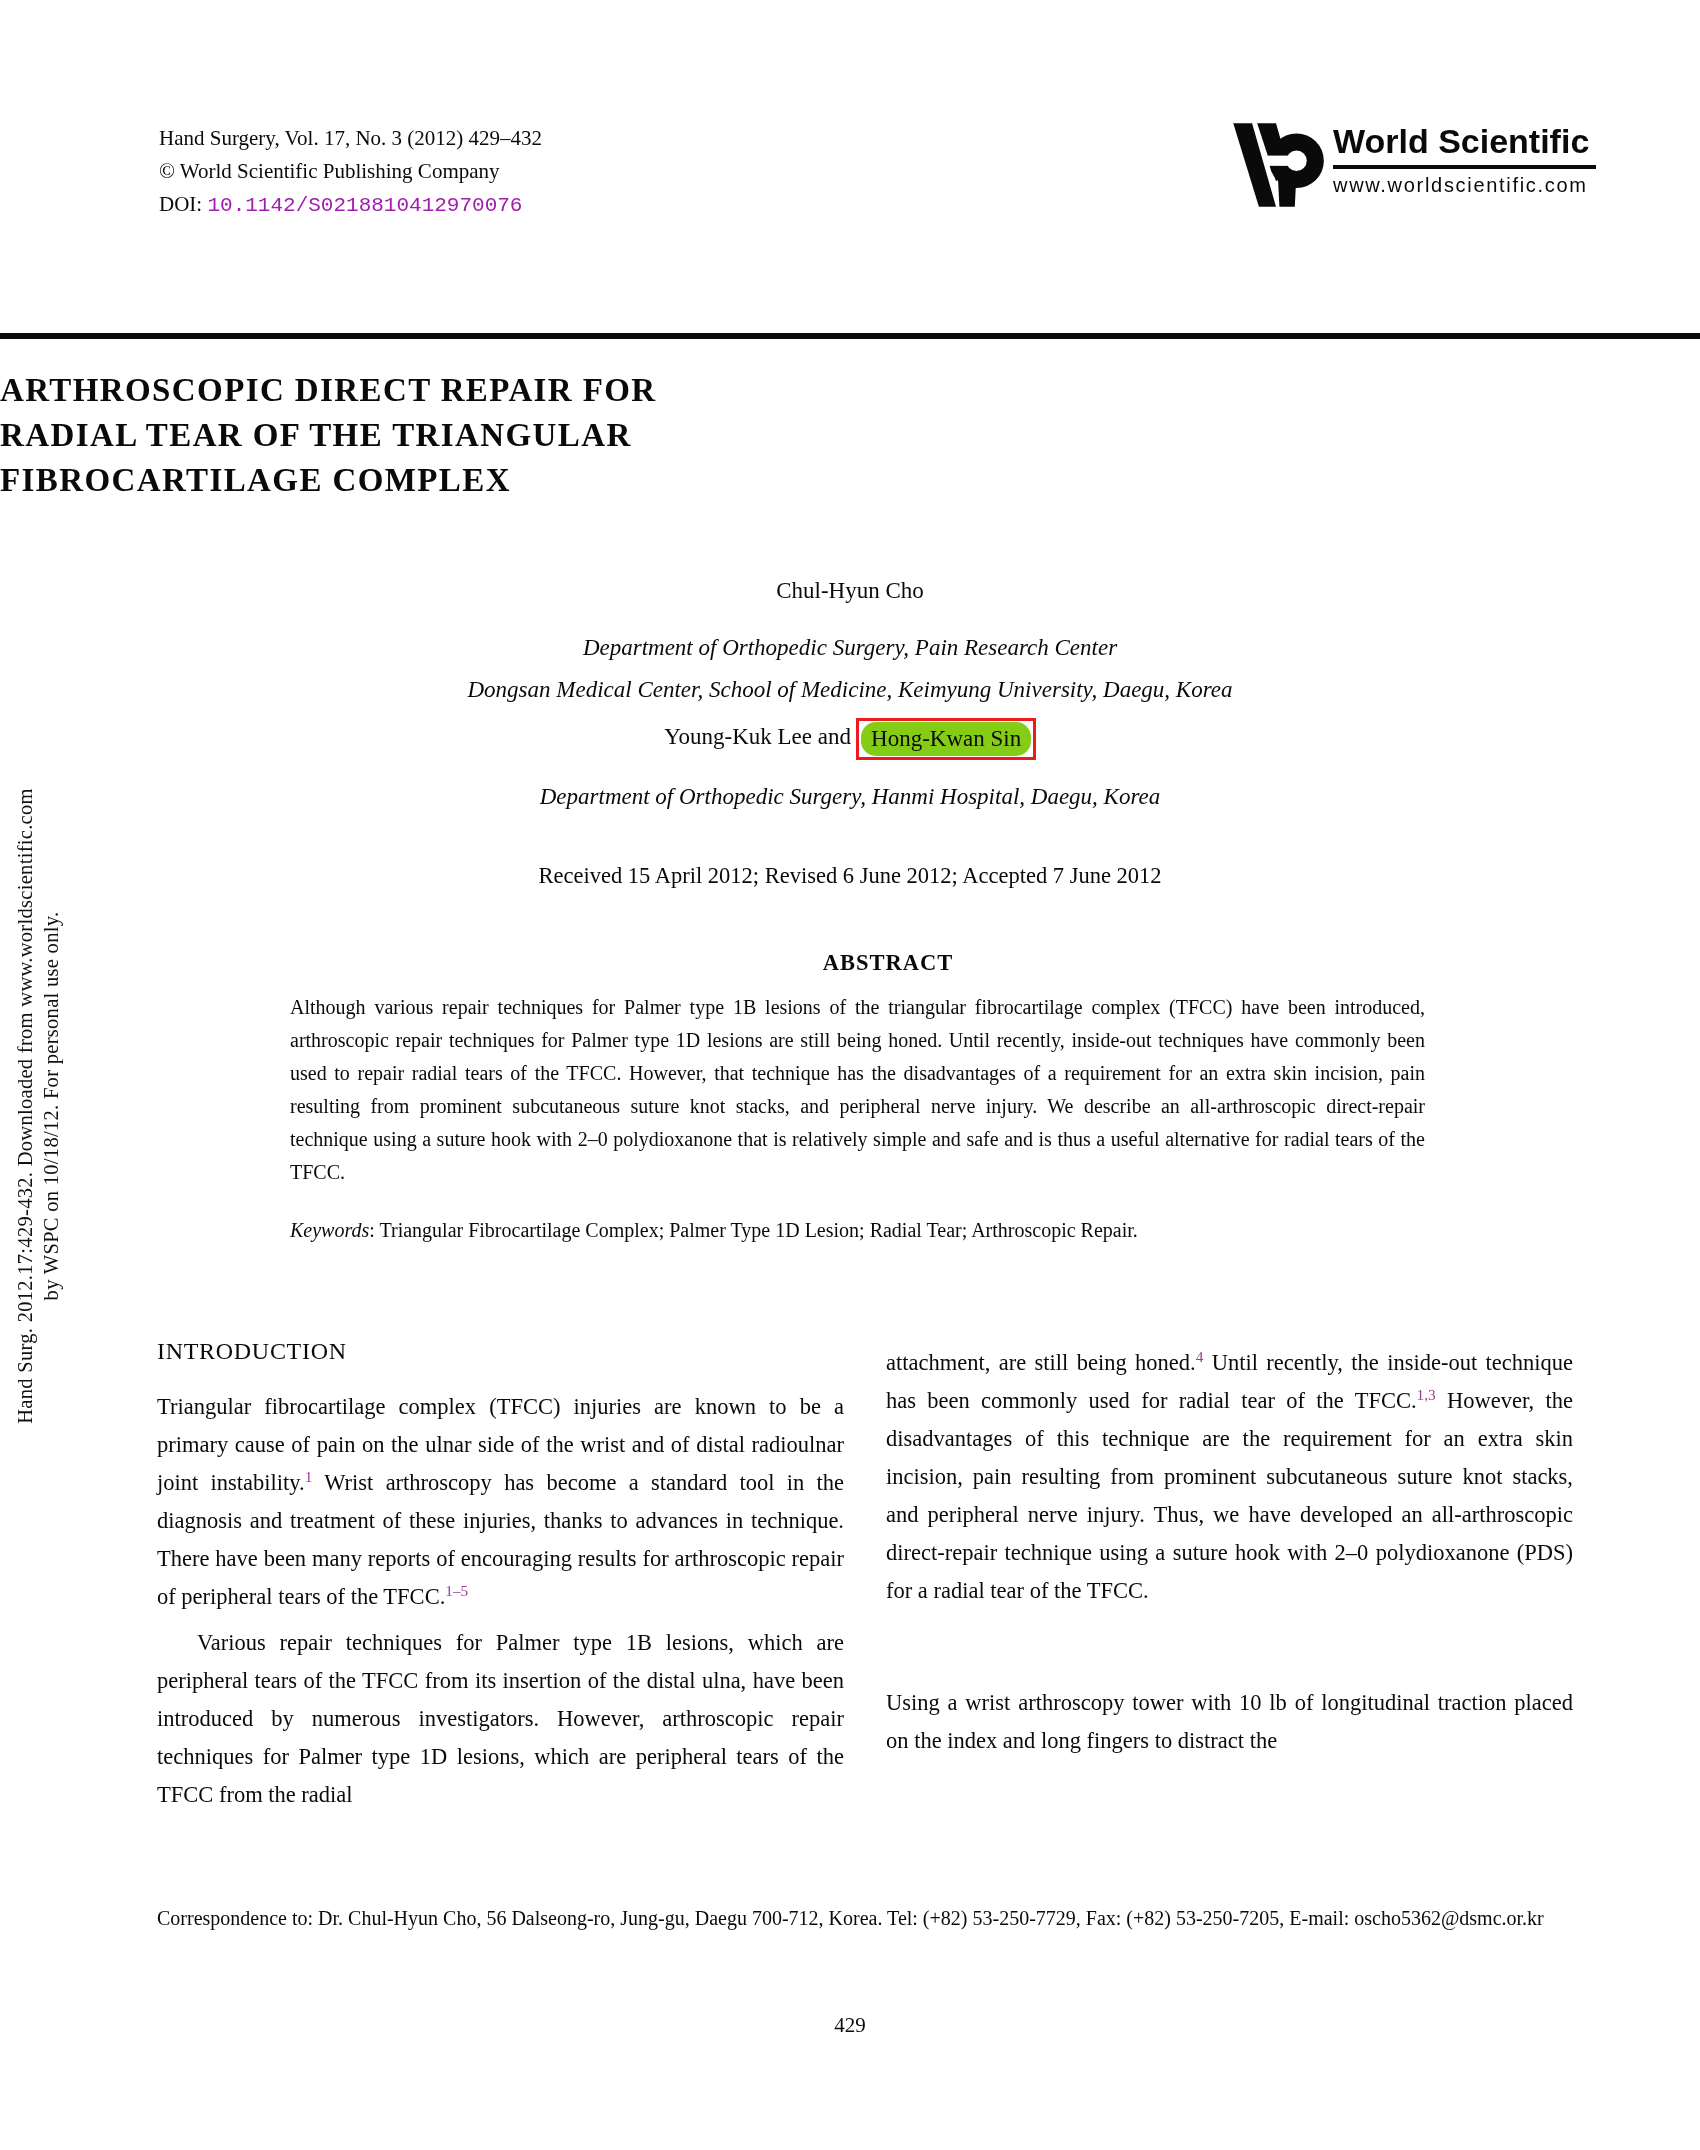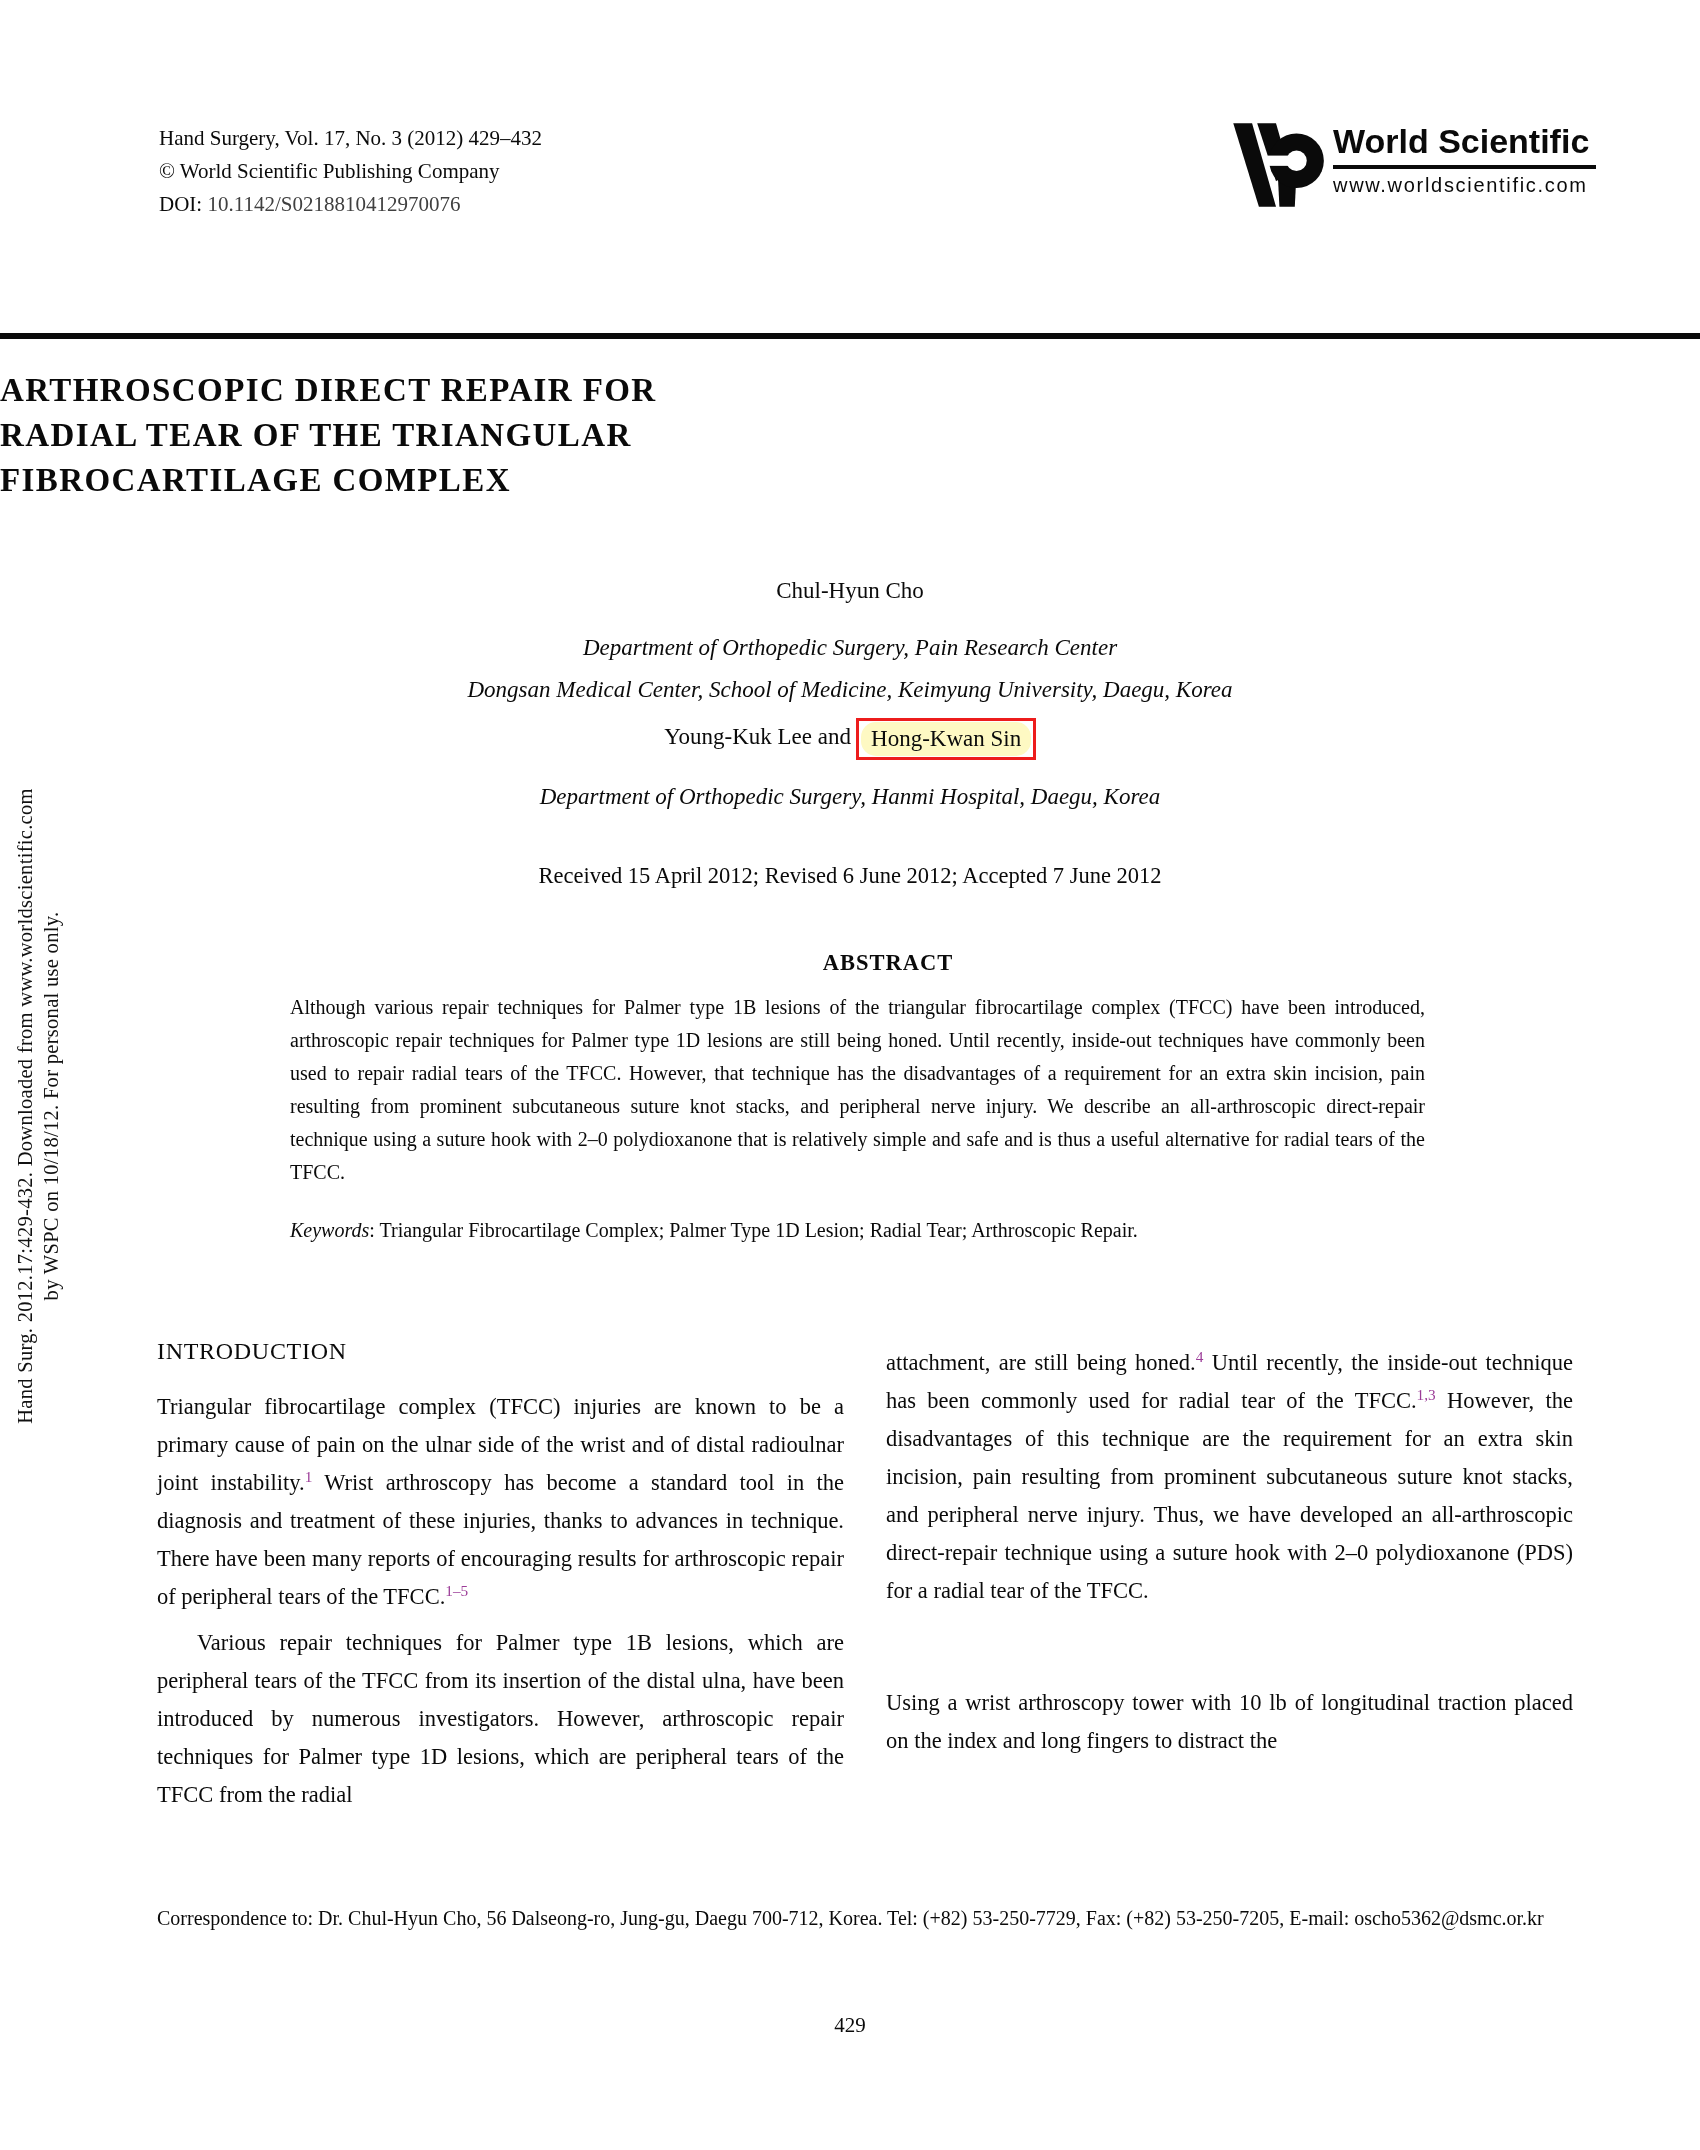--- a/index.html
+++ b/index.html
@@ -8,37 +8,37 @@
     font-family:"Liberation Serif", serif;color:#0a0a0a;overflow:hidden;
   }
   
   .sidebar-text{
     position:absolute;left:38px;top:1106px;width:915px;height:52px;
     transform:translate(-50%,-50%) rotate(-90deg);
     text-align:center;font-size:20.5px;line-height:26px;letter-spacing:0.3px;color:#111;
   }
   
   .header-left{position:absolute;left:159px;top:122px;font-size:21px;line-height:33px;}
-  .doi-link{color:#404040;text-decoration:none;}
+  .doi-link{color:#a21caf;text-decoration:none;font-family:Liberation Mono, monospace;}
   .logo{position:absolute;left:1224px;top:115px;width:372px;font-family:"Liberation Sans",sans-serif;}
   .logo-mark{position:absolute;left:0;top:2.7px;width:104px;height:94px;}
   .logo-text{position:absolute;left:109px;top:6.8px;width:263px;}
   .logo-name{font-size:34px;font-weight:bold;color:#0a0a0a;letter-spacing:0px;
     border-bottom:4.1px solid #0a0a0a;padding-bottom:4.1px;white-space:nowrap;}
   .logo-url{font-size:20px;letter-spacing:1.7px;margin-top:5.5px;color:#0a0a0a;white-space:nowrap;}
   .header-rule{position:absolute;left:0;top:333px;width:1700px;height:6.1px;background:#0a0a0a;}
   
   .paper-title{position:absolute;left:0;top:368px;width:1700px;text-align:left;
     font-size:33px;font-weight:bold;line-height:45px;letter-spacing:1.4px;}
   .author-line-1{position:absolute;left:0;top:578px;width:1700px;text-align:center;font-size:23px;}
   .affil-1a{position:absolute;left:0;top:635px;width:1700px;text-align:center;font-size:23px;font-style:italic;}
   .affil-1b{position:absolute;left:0;top:677px;width:1700px;text-align:center;font-size:23px;font-style:italic;}
   .author-line-2{position:absolute;left:0;top:718px;width:1700px;text-align:center;font-size:23px;}
   .hl-box{display:inline-block;border:3.4px solid #ed1c1c;padding:0.7px 2px;margin-left:5.5px;vertical-align:middle;}
-  .hl-name{display:inline-block;background:#fef9c3;border-radius:15px;padding:4.1px 9.6px;}
+  .hl-name{display:inline-block;background:#84cc16;border-radius:15px;padding:4.1px 9.6px;}
   .affil-2{position:absolute;left:0;top:784px;width:1700px;text-align:center;font-size:23px;font-style:italic;}
   .received{position:absolute;left:0;top:863px;width:1700px;text-align:center;font-size:22.5px;}
   
   .abstract-heading{position:absolute;left:0;top:950px;width:1700px;text-align:center;
     font-size:22.5px;font-weight:bold;letter-spacing:1px;padding-left:38px;}
   .abstract-body{position:absolute;left:290px;top:991px;width:1135px;
     font-size:20px;line-height:33px;text-align:justify;}
   .keywords{position:absolute;left:290px;top:1219px;width:1135px;font-size:20px;}
   .kw-label{font-style:italic;}
   

